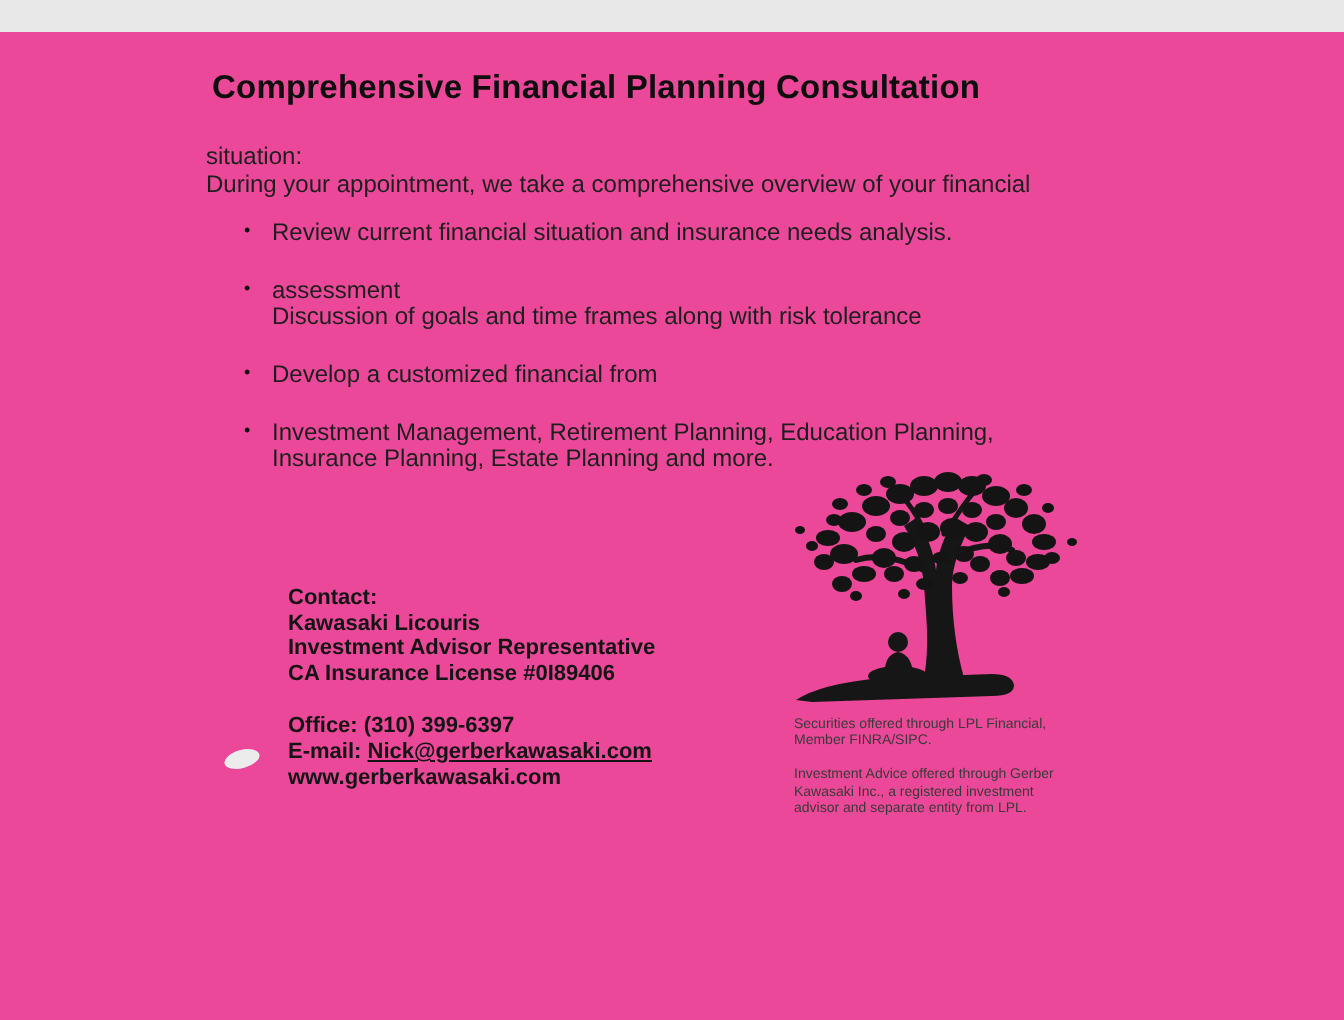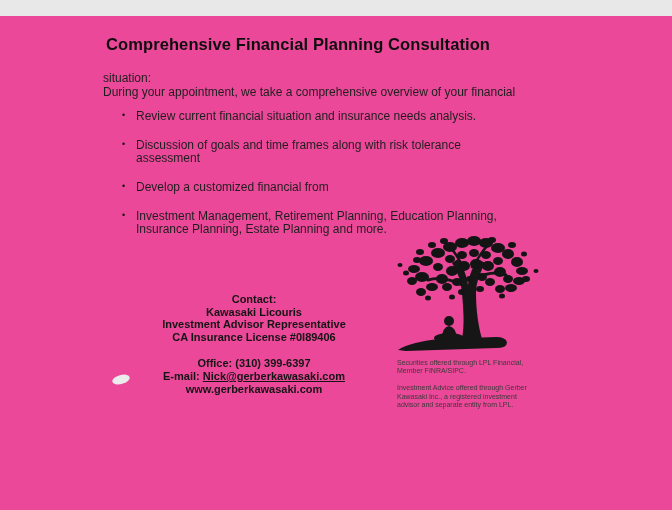--- a/index.html
+++ b/index.html
@@ -26,21 +26,21 @@
     list-style:none;margin:0;padding:0;
     font-size:12px;line-height:13px;color:#1e1e1e;
   }
   .bullets li{position:relative;padding-left:14px;margin-bottom:16px;}
   .bullets .dot{
     position:absolute;left:0;top:0;
     font-size:9px;line-height:11px;color:#111;
   }
   .contact{
     position:absolute;left:144px;top:277px;width:220px;
-    text-align:center;font-weight:700;
+    font-weight:700;
     font-size:11px;line-height:12.6px;color:#141414;
   }
   .cblock-1{margin-bottom:14px;}
   .cblock-2{margin-bottom:7px;}
   .email{text-decoration:underline;}
   .logo{position:absolute;left:392px;top:219px;width:150px;height:122px;}
   .disclosures{
     position:absolute;left:397px;top:343px;width:150px;
     font-size:7px;line-height:8.2px;color:#3a3a3a;
   }
@@ -62,22 +62,22 @@
     <div>During your appointment, we take a comprehensive overview of your financial</div>
   </div>
 
   <ul class="bullets">
     <li>
       <span class="dot">•</span>
       <div>Review current financial situation and insurance needs analysis.</div>
     </li>
     <li>
       <span class="dot">•</span>
+      <div>assessment</div>
       <div>Discussion of goals and time frames along with risk tolerance</div>
-      <div>assessment</div>
     </li>
     <li>
       <span class="dot">•</span>
       <div>Develop a customized financial from</div>
     </li>
     <li>
       <span class="dot">•</span>
       <div>Investment Management, Retirement Planning, Education Planning,</div>
       <div>Insurance Planning, Estate Planning and more.</div>
     </li>

